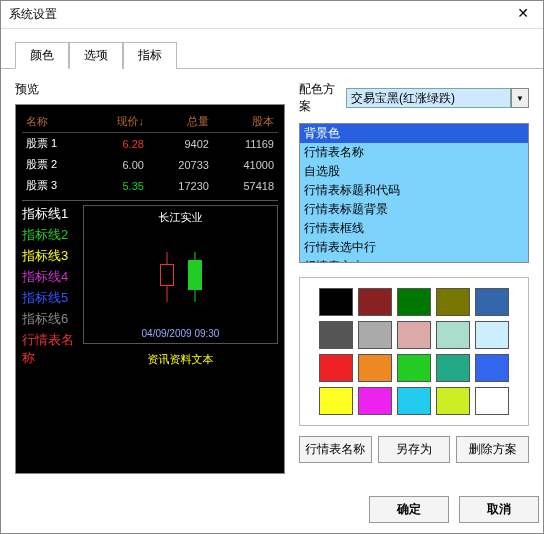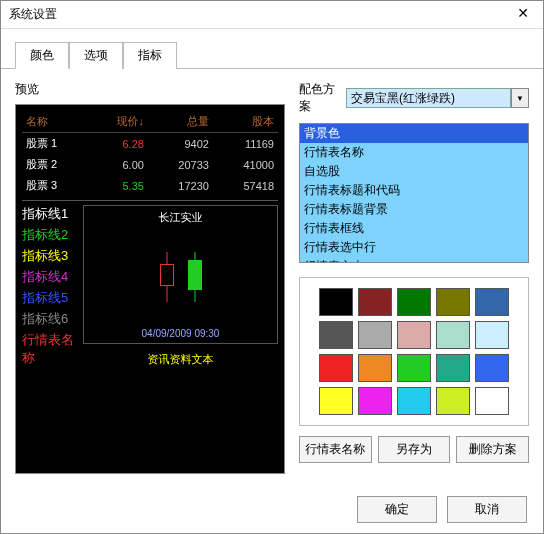--- a/index.html
+++ b/index.html
@@ -43,21 +43,21 @@
 .scheme-select input { flex: 1; border: 1px solid #7a9; background: #cde8ff; padding: 2px 4px; font-size: 12px; }
 .scheme-select button { width: 18px; border: 1px solid #888; background: #eee; cursor: pointer; font-size: 8px; }
 .listbox { flex: 1; border: 1px solid #888; background: #7dd3fc; overflow-y: auto; min-height: 120px; max-height: 140px; }
 .listbox .item { padding: 1px 4px; cursor: pointer; font-size: 12px; }
 .listbox .item.selected { background: #2860e0; color: #fff; }
 .palette-box { border: 1px solid #bbb; padding: 10px 8px; margin-top: 14px; }
 .palette { display: grid; grid-template-columns: repeat(5, 34px); grid-auto-rows: 28px; gap: 5px; justify-content: center; }
 .swatch { border: 1px solid #555; cursor: pointer; }
 .btn-row { display: flex; gap: 6px; margin-top: 10px; }
 .btn { flex: 1; padding: 4px 0; border: 1px solid #999; background: #f4f4f4; cursor: pointer; font-size: 12px; text-align: center; }
-.footer { display: flex; justify-content: flex-end; gap: 10px; padding: 10px 16px; }
+.footer { display: flex; justify-content: flex-end; gap: 10px; padding: 10px 4px; font-weight: bold; }
 .footer .btn { flex: 0 0 80px; }
 </style>
 </head>
 <body>
 
 <div class="window">
   <div class="titlebar">
     <span class="title">系统设置</span>
     <span class="close-btn">✕</span>
   </div>

